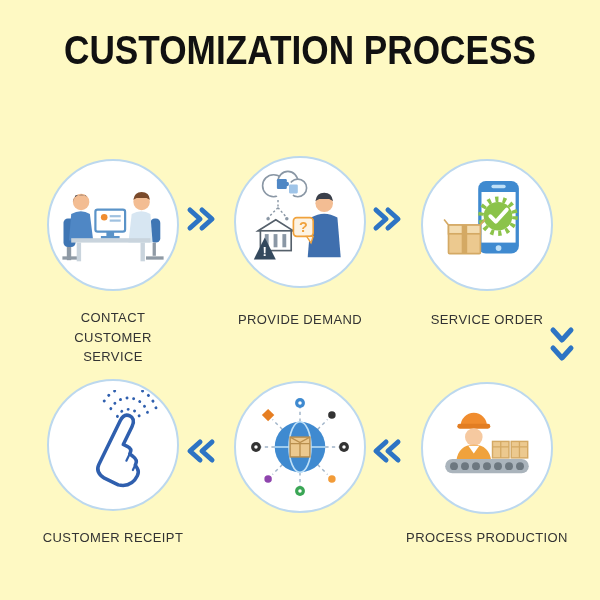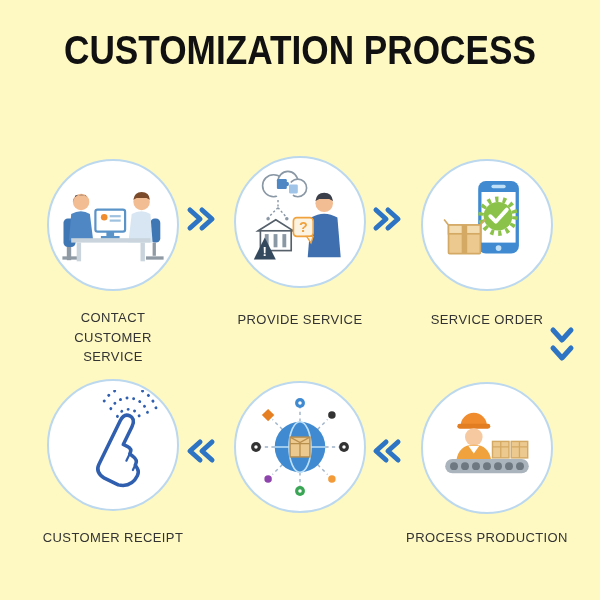--- a/index.html
+++ b/index.html
@@ -227,21 +227,21 @@
 
   <div class="arrow" style="left:186px;top:438px;">
     <svg width="30" height="26" viewBox="0 0 30 26">
       <path d="M26 4 L16 13 L26 22" stroke="#2d74c4" stroke-width="5" fill="none" stroke-linecap="round" stroke-linejoin="round"></path>
       <path d="M14 4 L4 13 L14 22" stroke="#2d74c4" stroke-width="5" fill="none" stroke-linecap="round" stroke-linejoin="round"></path>
     </svg>
   </div>
 
   <div class="step-label" style="left:53px;top:308px;width:120px;">CONTACT CUSTOMER SERVICE</div>
 
-  <div class="step-label" style="left:215px;top:310px;width:170px;">PROVIDE SERVICE</div>
+  <div class="step-label" style="left:215px;top:310px;width:170px;">PROVIDE DEMAND</div>
 
   <div class="step-label" style="left:402px;top:310px;width:170px;">SERVICE ORDER</div>
 
   <div class="step-label" style="left:402px;top:528px;width:170px;">PROCESS PRODUCTION</div>
 
 
   <div class="step-label" style="left:28px;top:528px;width:170px;">CUSTOMER RECEIPT</div>
 
 </div>
 

